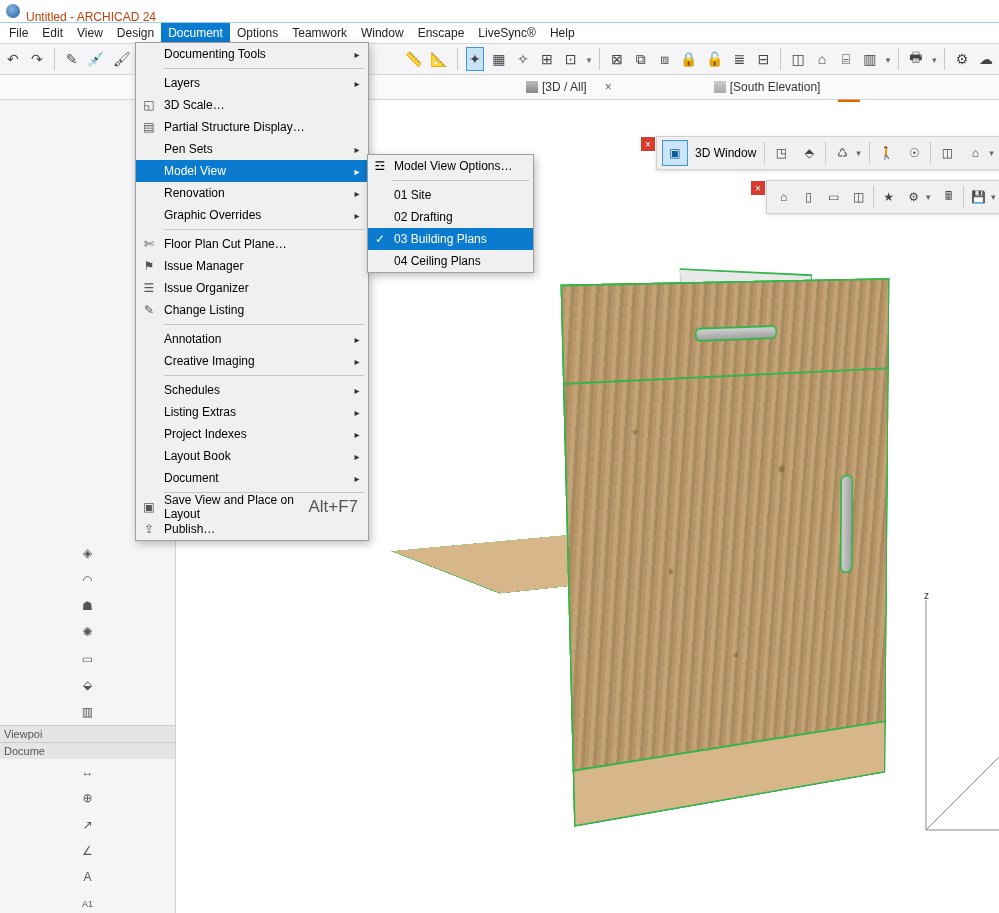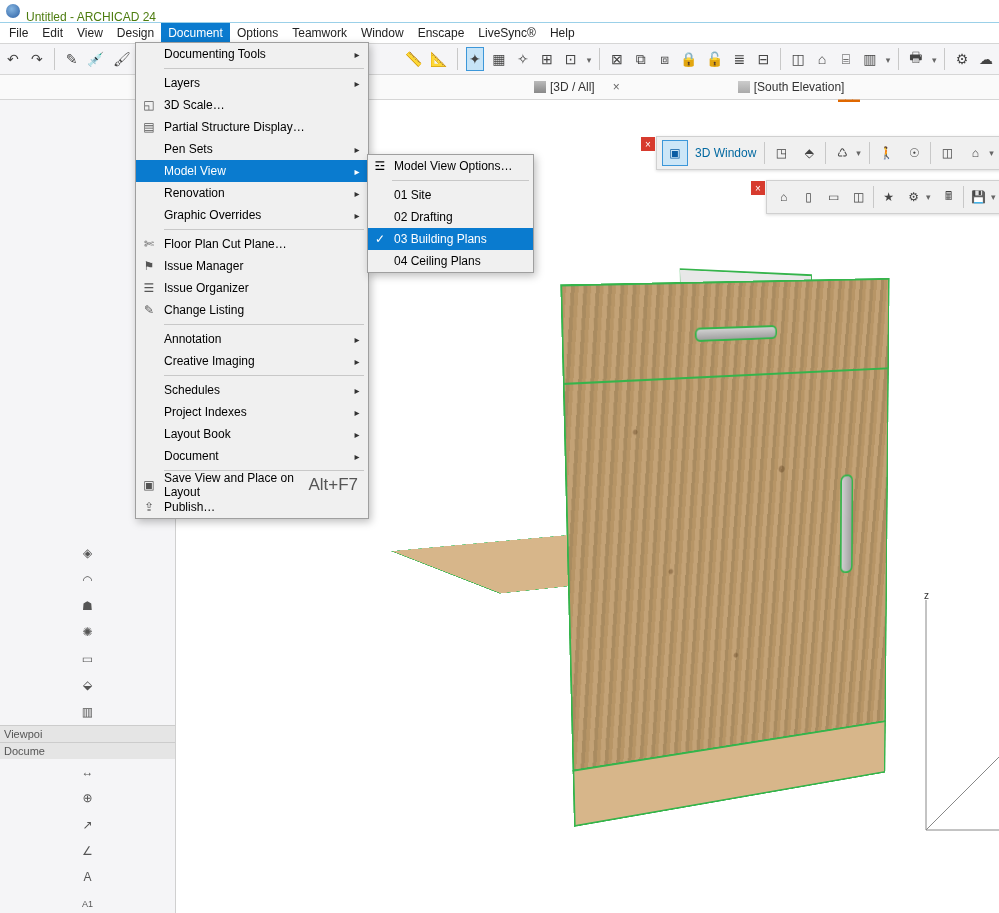--- a/index.html
+++ b/index.html
@@ -16,21 +16,21 @@
     border-bottom: 1px solid #9bd0e8;
     height: 22px;
     display: flex; align-items: center;
     padding: 0 6px;
   }
   .titlebar .app-icon {
     width: 14px; height: 14px; border-radius: 50%;
     background: radial-gradient(circle at 40% 35%, #84b4e0, #2c5fa3);
     margin-right: 6px;
   }
-  .titlebar .title-text { color: #4d7c0f; margin-top: 12px; }
+  .titlebar .title-text { color: #c2410c; margin-top: 12px; }
   .menubar {
     background: #fff;
     height: 20px;
     display: flex;
     align-items: center;
     padding: 0 2px;
     border-bottom: 1px solid #d6d6d6;
     position: relative;
     z-index: 50;
   }
@@ -65,21 +65,20 @@
   }
   .vsep {
     width: 1px; height: 22px; background: #c8c8c8; margin: 0 2px;
   }
   .tabs-row {
     background: #fafafa;
     height: 24px;
     border-bottom: 1px solid #d6d6d6;
     display: flex; align-items: center;
     padding-left: 140px;
-    gap: 8px;
     position: relative; z-index: 1;
   }
   .tab {
     display: flex; align-items: center; gap: 4px;
     padding: 2px 6px;
     color: #333;
   }
   .tab .cube {
     width: 12px; height: 12px; background: linear-gradient(#bbb,#888);
     display: inline-block;
@@ -183,21 +182,21 @@
     box-shadow: 0 1px 3px rgba(0,0,0,.15);
     display: flex; align-items: center;
     height: 32px; padding: 0 4px;
     z-index: 40;
   }
   .float-tb .btn {
     width: 24px; height: 24px; display:flex;align-items:center;justify-content:center;
     border: 1px solid transparent; margin: 0 1px; color: #444;
   }
   .float-tb .btn.active { border-color: #3c97d9; background: #cce6f7; color: #0a5ca3; }
-  .float-tb .txt { padding: 0 6px; color: #0369a1; }
+  .float-tb .txt { padding: 0 6px; color: #000000; }
   .float-tb .dd { width: 8px; color: #666; font-size: 9px; margin-right: 3px; }
   .red-close {
     width: 14px; height: 14px; background: #d73b2e;
     display:flex;align-items:center;justify-content:center;
     color:#fff; font-size:10px; position:absolute; left:-16px; top:0;
   }
 
   
   .scene {
     position: absolute;
@@ -403,20 +402,25 @@
   </div>
   <div class="dd-row">
     <span class="dd-gutter"></span>
       <span class="dd-label">Creative Imaging</span>
       <span class="dd-arrow"></span>
   </div>
   <div class="dd-sep"></div>
   <div class="dd-row">
     <span class="dd-gutter"></span>
       <span class="dd-label">Schedules</span>
+      <span class="dd-arrow"></span>
+  </div>
+  <div class="dd-row">
+    <span class="dd-gutter"></span>
+      <span class="dd-label">Listing Extras</span>
       <span class="dd-arrow"></span>
   </div>
   <div class="dd-row">
     <span class="dd-gutter"></span>
       <span class="dd-label">Project Indexes</span>
       <span class="dd-arrow"></span>
   </div>
   <div class="dd-row">
     <span class="dd-gutter"></span>
       <span class="dd-label">Layout Book</span>

